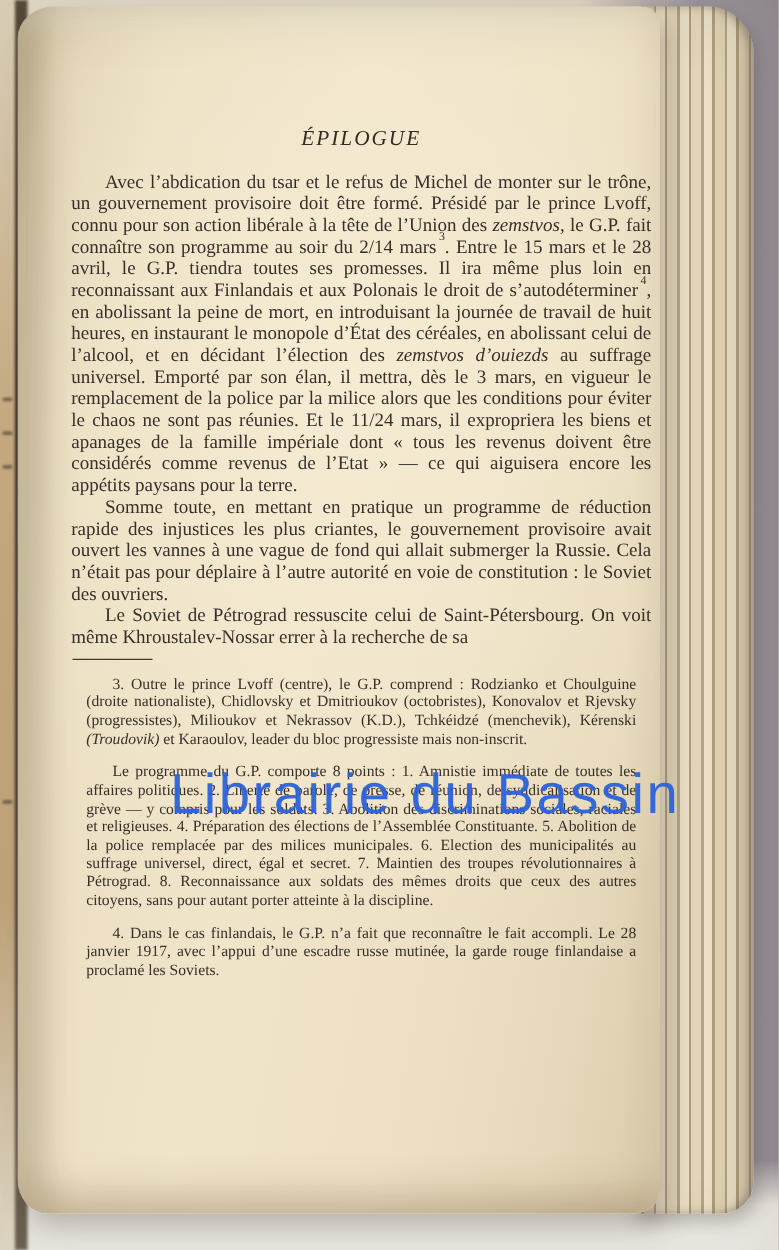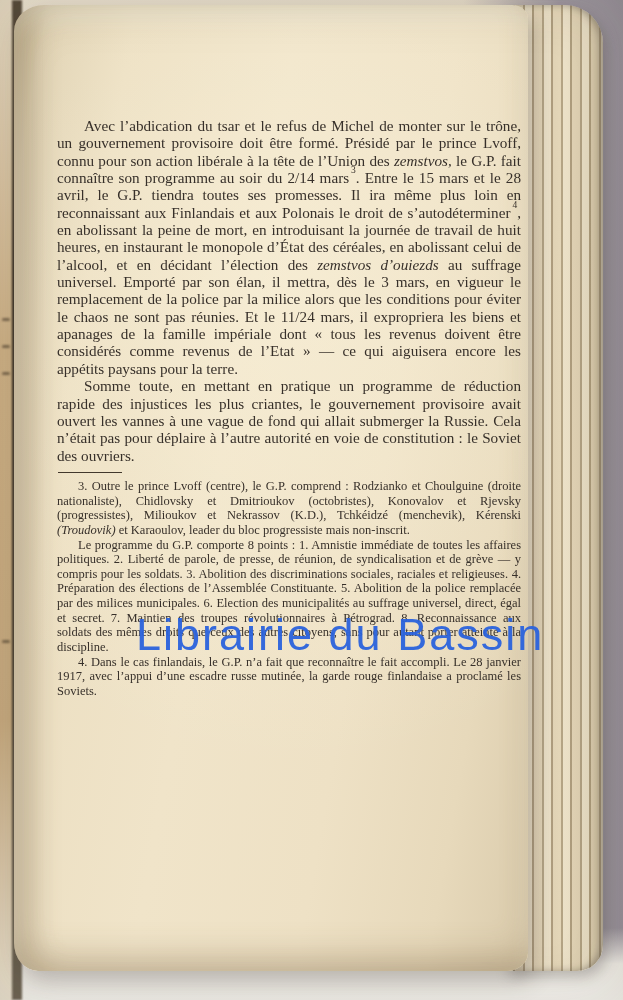--- a/index.html
+++ b/index.html
@@ -49,21 +49,21 @@
       7px 10px 22px rgba(70,60,55,.30); }
 
   .text-block { position:absolute; left:43px; top:96px; width:464px; color:#37302a; }
 
   .chapter-heading { margin:0; font-size:17px; font-style:italic; font-weight:normal;
     text-align:center; letter-spacing:1.6px; color:#332c25; }
 
   .body-text { margin-top:16px; }
   p.body { margin:0; font-size:15.2px; line-height:17.35px; text-align:justify; }
   p.body.indent { text-indent:27px; }
-  p.fn { margin:0; font-size:12.5px; line-height:14.65px; text-align:justify; }
+  p.fn { margin:12px; font-size:12.5px; line-height:14.65px; text-align:justify; }
   p.fn.indent { text-indent:21px; }
   em { }
   sup { font-size:9.5px; line-height:0; position:relative; top:-4px; margin-left:2px; }
 
   .footnote-sep { width:64px; border-top:1.7px solid #42382c; margin:8px 0 6px 1px; }
 
   .page-number { margin-top:16px; padding-right:13px; text-align:right;
     font-size:16.5px; font-weight:bold; letter-spacing:.5px; color:#3a322b; }
 
   .watermark { position:absolute; left:136px; top:609px;
@@ -85,23 +85,25 @@
     <span class="smudge" style="top:345px"></span>
     <span class="smudge" style="top:372px"></span>
     <span class="smudge" style="top:640px"></span>
   </div>
   <div class="gutter-shadow"></div>
 
   <div class="page-stack"></div>
 
   <div class="page">
     <div class="text-block">
+      <h1 class="chapter-heading">ÉPILOGUE</h1>
       <div class="body-text" id="body-paragraphs">
           <p class="body indent"><span>Avec l’abdication du tsar et le refus de Michel de monter sur le trône, un gouvernement provisoire doit être formé. Présidé par le prince Lvoff, connu pour son action libérale à la tête de l’Union des </span><em>zemstvos,</em><span> le G.P. fait connaître son programme au soir du 2/14 mars</span><sup>3</sup><span>. Entre le 15 mars et le 28 avril, le G.P. tiendra toutes ses promesses. Il ira même plus loin en reconnaissant aux Finlandais et aux Polonais le droit de s’autodéterminer</span><sup>4</sup><span>, en abolissant la peine de mort, en introduisant la journée de travail de huit heures, en instaurant le monopole d’État des céréales, en abolissant celui de l’alcool, et en décidant l’élection des </span><em>zemstvos d’ouiezds</em><span> au suffrage universel. Emporté par son élan, il mettra, dès le 3 mars, en vigueur le remplacement de la police par la milice alors que les conditions pour éviter le chaos ne sont pas réunies. Et le 11/24 mars, il expropriera les biens et apanages de la famille impériale dont « tous les revenus doivent être considérés comme revenus de l’Etat » — ce qui aiguisera encore les appétits paysans pour la terre.</span></p>
           <p class="body indent"><span>Somme toute, en mettant en pratique un programme de réduction rapide des injustices les plus criantes, le gouvernement provisoire avait ouvert les vannes à une vague de fond qui allait submerger la Russie. Cela n’était pas pour déplaire à l’autre autorité en voie de constitution : le Soviet des ouvriers.</span></p>
+          <p class="body indent"><span>Le Soviet de Pétrograd ressuscite celui de Saint-Pétersbourg. On voit même Khroustalev-Nossar errer à la recherche de sa</span></p>
         </div>
       <div class="footnote-sep"></div>
       <div class="footnotes" id="footnotes">
           <p class="fn indent"><span>3. Outre le prince Lvoff (centre), le G.P. comprend : Rodzianko et Choulguine (droite nationaliste), Chidlovsky et Dmitrioukov (octobristes), Konovalov et Rjevsky (progressistes), Milioukov et Nekrassov (K.D.), Tchkéidzé (menchevik), Kérenski </span><em>(Troudovik)</em><span> et Karaoulov, leader du bloc progressiste mais non-inscrit.</span></p>
           <p class="fn indent"><span>Le programme du G.P. comporte 8 points : 1. Amnistie immédiate de toutes les affaires politiques. 2. Liberté de parole, de presse, de réunion, de syndicalisation et de grève — y compris pour les soldats. 3. Abolition des discriminations sociales, raciales et religieuses. 4. Préparation des élections de l’Assemblée Constituante. 5. Abolition de la police remplacée par des milices municipales. 6. Election des municipalités au suffrage universel, direct, égal et secret. 7. Maintien des troupes révolutionnaires à Pétrograd. 8. Reconnaissance aux soldats des mêmes droits que ceux des autres citoyens, sans pour autant porter atteinte à la discipline.</span></p>
           <p class="fn indent"><span>4. Dans le cas finlandais, le G.P. n’a fait que reconnaître le fait accompli. Le 28 janvier 1917, avec l’appui d’une escadre russe mutinée, la garde rouge finlandaise a proclamé les Soviets.</span></p>
         </div>
     </div>
   </div>
 

